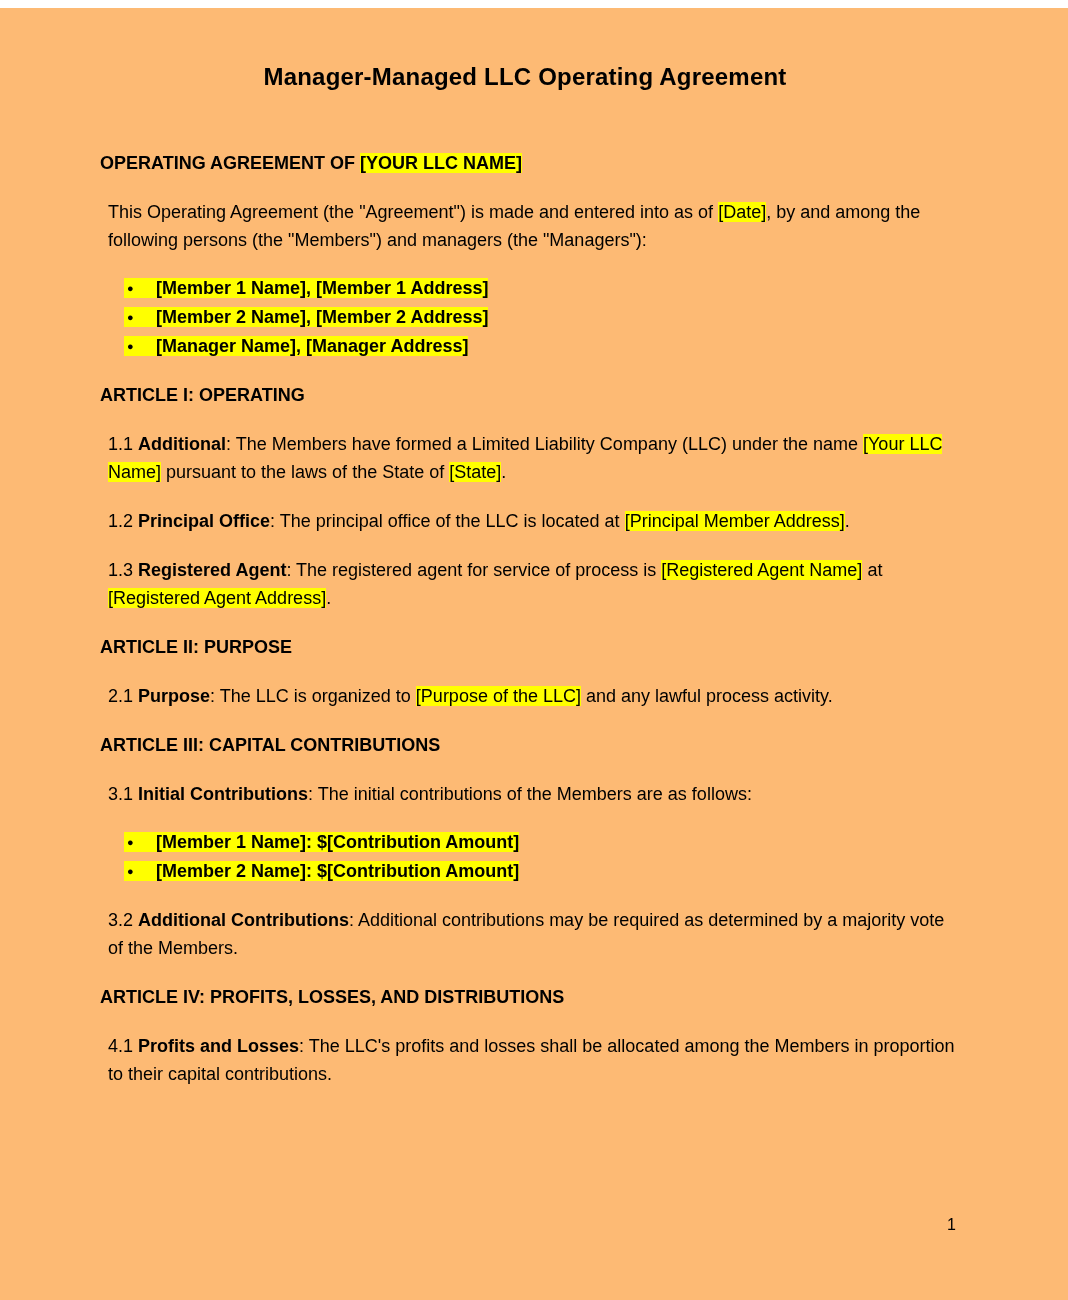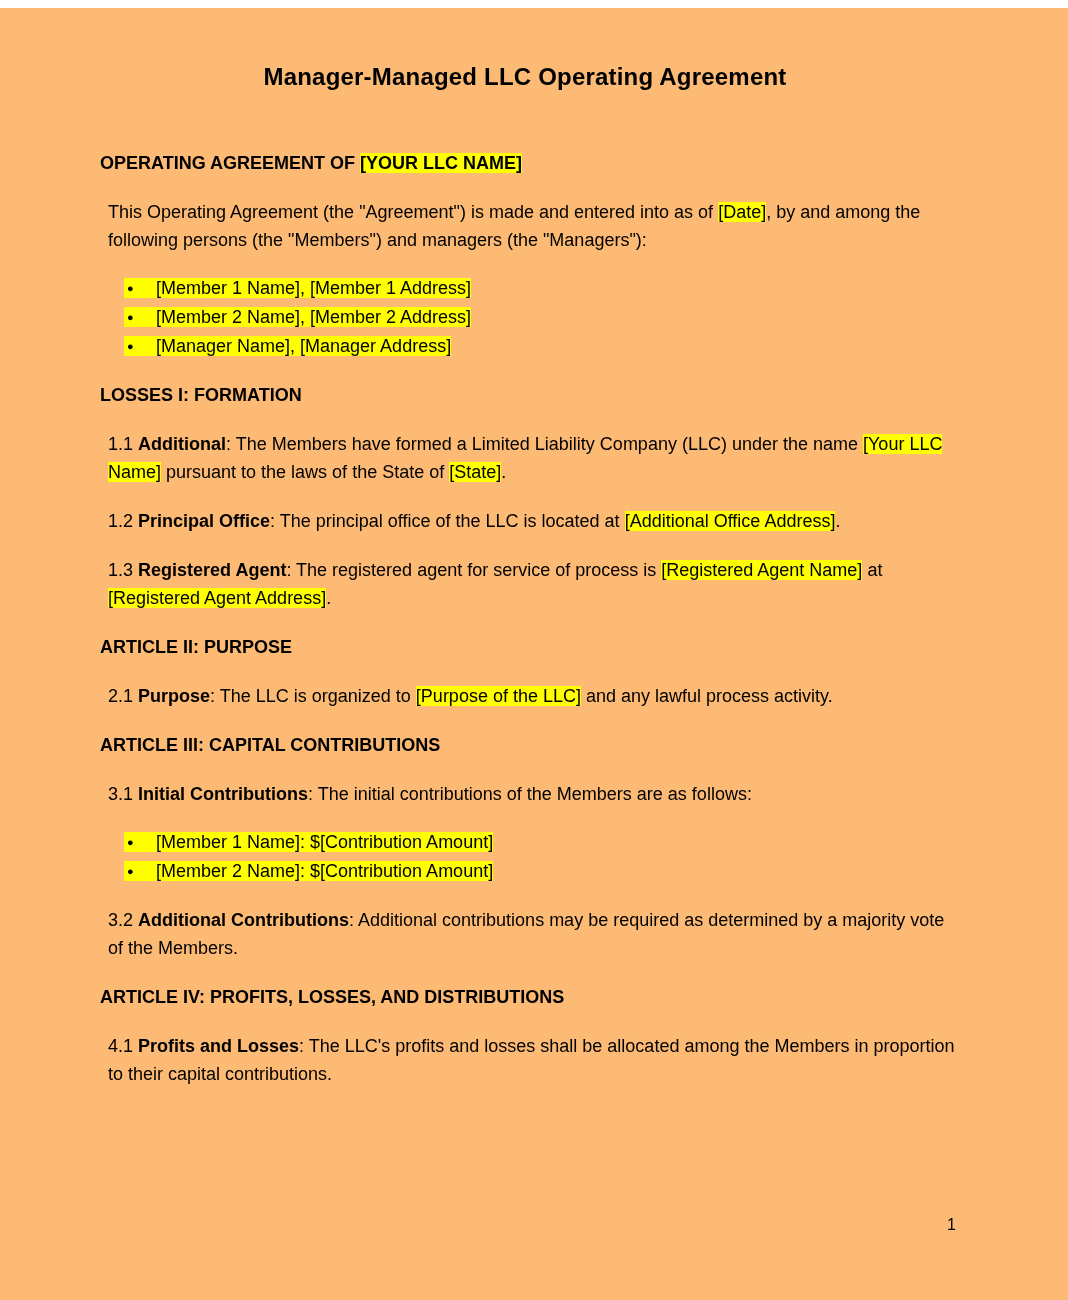--- a/index.html
+++ b/index.html
@@ -11,21 +11,21 @@
     position:absolute; left:0; top:8px; width:1068px; height:1300px;
     padding:54px 110px 0 92px; box-sizing:border-box; background:#fdba74;
   }
   .doc-title {
     font-size:24px; font-weight:700; line-height:30px; text-align:center;
     margin:0 0 57px 0; letter-spacing:0.2px;
   }
   .blocks > :first-child { margin-top:0; }
   .heading { font-size:18px; font-weight:700; line-height:28px; margin:21px 0 0 8px; }
   .para    { font-size:18px; font-weight:400; line-height:28px; margin:21px 0 0 16px; }
-  ul.bullets { list-style:none; margin:20px 0 0 0; padding:0 0 0 32px; }
+  ul.bullets { list-style:none; margin:20px 0 0 0; padding:0 0 0 32px;font-weight:bold; }
   ul.bullets li { font-size:18px; line-height:28px; margin:0 0 1px 0; }
   .hl { background:#ffff00; }
   .b  { font-weight:700; }
   .dot { display:inline-block; width:29px; padding-left:3px; font-size:11px; vertical-align:2px; }
   .page-number {
     position:absolute; top:1206px; right:112px;
     font-size:16px; line-height:22px; color:#000000;
   }
 </style>
 </head>
@@ -35,23 +35,23 @@
   <div class="doc-title">Manager-Managed LLC Operating Agreement</div>
 
   <div class="blocks">
       <p class="heading"><span class="b ">OPERATING AGREEMENT OF </span><span class="b hl">[YOUR LLC NAME]</span></p>
       <p class="para"><span class="">This Operating Agreement (the "Agreement") is made and entered into as of </span><span class="hl">[Date]</span><span class="">, by and among the following persons (the "Members") and managers (the "Managers"):</span></p>
       <ul class="bullets">
         <li><span class="hl"><span class="dot">●</span><span class="hl">[Member 1 Name], [Member 1 Address]</span></span></li>
         <li><span class="hl"><span class="dot">●</span><span class="hl">[Member 2 Name], [Member 2 Address]</span></span></li>
         <li><span class="hl"><span class="dot">●</span><span class="hl">[Manager Name], [Manager Address]</span></span></li>
       </ul>
-      <p class="heading"><span class="b ">LOSSES I: FORMATION</span></p>
+      <p class="heading"><span class="b ">ARTICLE I: OPERATING</span></p>
       <p class="para"><span class="">1.1 </span><span class="b ">Additional</span><span class="">: The Members have formed a Limited Liability Company (LLC) under the name </span><span class="hl">[Your LLC Name]</span><span class=""> pursuant to the laws of the State of </span><span class="hl">[State]</span><span class="">.</span></p>
-      <p class="para"><span class="">1.2 </span><span class="b ">Principal Office</span><span class="">: The principal office of the LLC is located at </span><span class="hl">[Additional Office Address]</span><span class="">.</span></p>
+      <p class="para"><span class="">1.2 </span><span class="b ">Principal Office</span><span class="">: The principal office of the LLC is located at </span><span class="hl">[Principal Member Address]</span><span class="">.</span></p>
       <p class="para"><span class="">1.3 </span><span class="b ">Registered Agent</span><span class="">: The registered agent for service of process is </span><span class="hl">[Registered Agent Name]</span><span class=""> at </span><span class="hl">[Registered Agent Address]</span><span class="">.</span></p>
       <p class="heading"><span class="b ">ARTICLE II: PURPOSE</span></p>
       <p class="para"><span class="">2.1 </span><span class="b ">Purpose</span><span class="">: The LLC is organized to </span><span class="hl">[Purpose of the LLC]</span><span class=""> and any lawful process activity.</span></p>
       <p class="heading"><span class="b ">ARTICLE III: CAPITAL CONTRIBUTIONS</span></p>
       <p class="para"><span class="">3.1 </span><span class="b ">Initial Contributions</span><span class="">: The initial contributions of the Members are as follows:</span></p>
       <ul class="bullets">
         <li><span class="hl"><span class="dot">●</span><span class="hl">[Member 1 Name]: $[Contribution Amount]</span></span></li>
         <li><span class="hl"><span class="dot">●</span><span class="hl">[Member 2 Name]: $[Contribution Amount]</span></span></li>
       </ul>
       <p class="para"><span class="">3.2 </span><span class="b ">Additional Contributions</span><span class="">: Additional contributions may be required as determined by a majority vote of the Members.</span></p>

